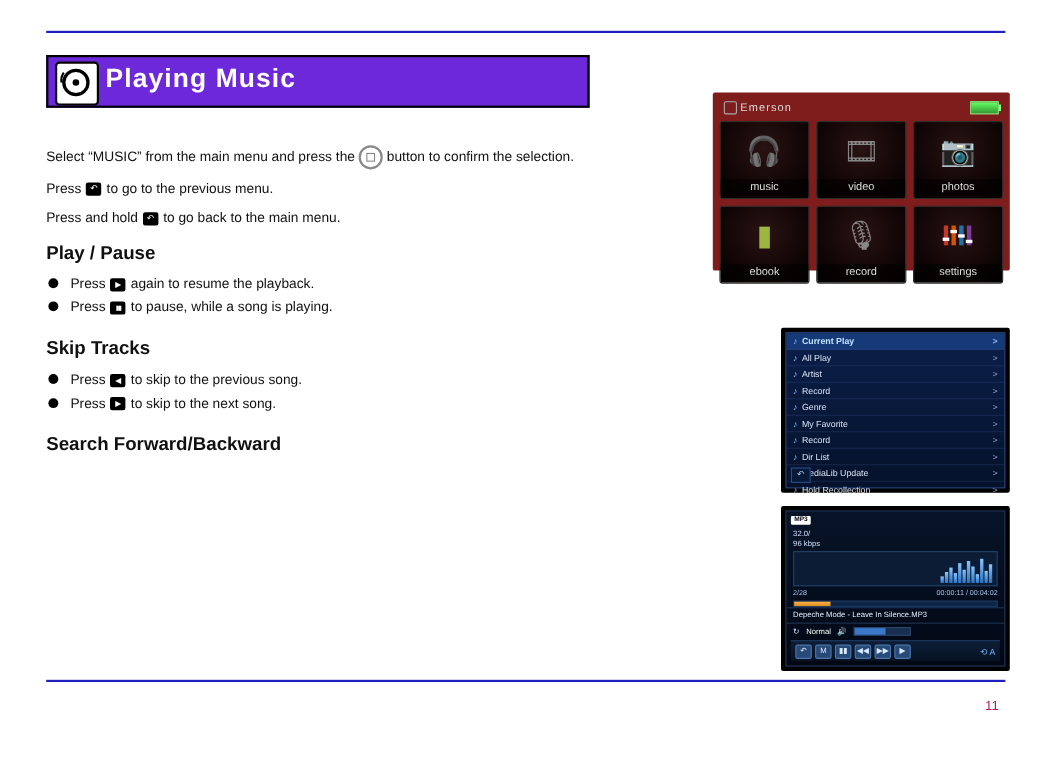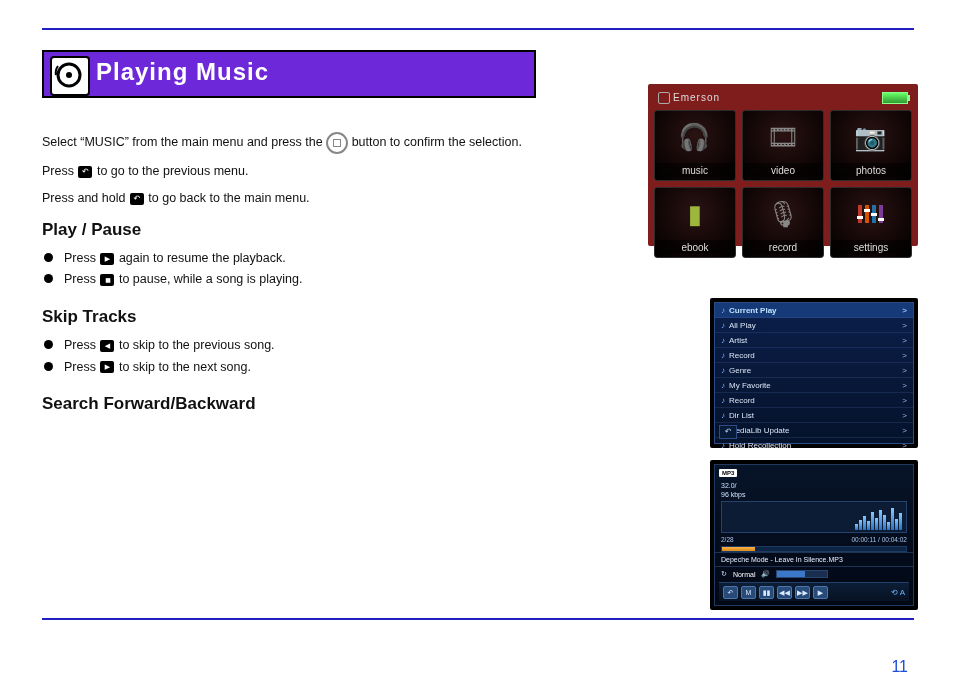--- a/index.html
+++ b/index.html
@@ -63,21 +63,21 @@
   .np-track{font-size:7px;color:#e6eeff;padding:3px 6px;border-top:1px solid #1d3454;border-bottom:1px solid #1d3454;}
   .np-row{display:flex;align-items:center;gap:6px;padding:3px 6px;font-size:7px;color:#cfe0ff;}
   .np-row .lbl{color:#fff;}
   .np-row .vol{display:inline-block;width:50px;height:6px;background:#1a2f4f;position:relative;border:1px solid #28456d;}
   .np-row .vol::before{content:"";position:absolute;left:0;top:0;bottom:0;width:55%;background:#3b78c9;}
   .np-ctrl{position:absolute;left:4px;right:4px;bottom:4px;height:18px;background:linear-gradient(#0c1e37,#071222);display:flex;align-items:center;justify-content:space-between;padding:0 4px;border-top:1px solid #22406a;}
   .np-ctrl .btns{display:flex;gap:3px;}
   .np-ctrl .b{width:13px;height:11px;background:#284a79;border:1px solid #4d76ab;border-radius:2px;color:#d9ecff;font-size:7px;line-height:11px;text-align:center;}
   .np-ctrl .loopA{color:#6fb7ff;font-size:8px;display:flex;align-items:center;gap:2px;}
 
-  .pgno{position:absolute;right:46px;top:634px;font-size:16px;color:#1d4ed8;margin-top:24px;}
+  .pgno{position:absolute;right:46px;top:634px;font-size:12px;color:#be185d;}
 </style>
 </head>
 <body>
 
 <div class="page">
   <div class="rule top"></div>
 
   <div class="title-bar">
     <div class="logo">
       <svg viewBox="0 0 34 34" width="34" height="34">

